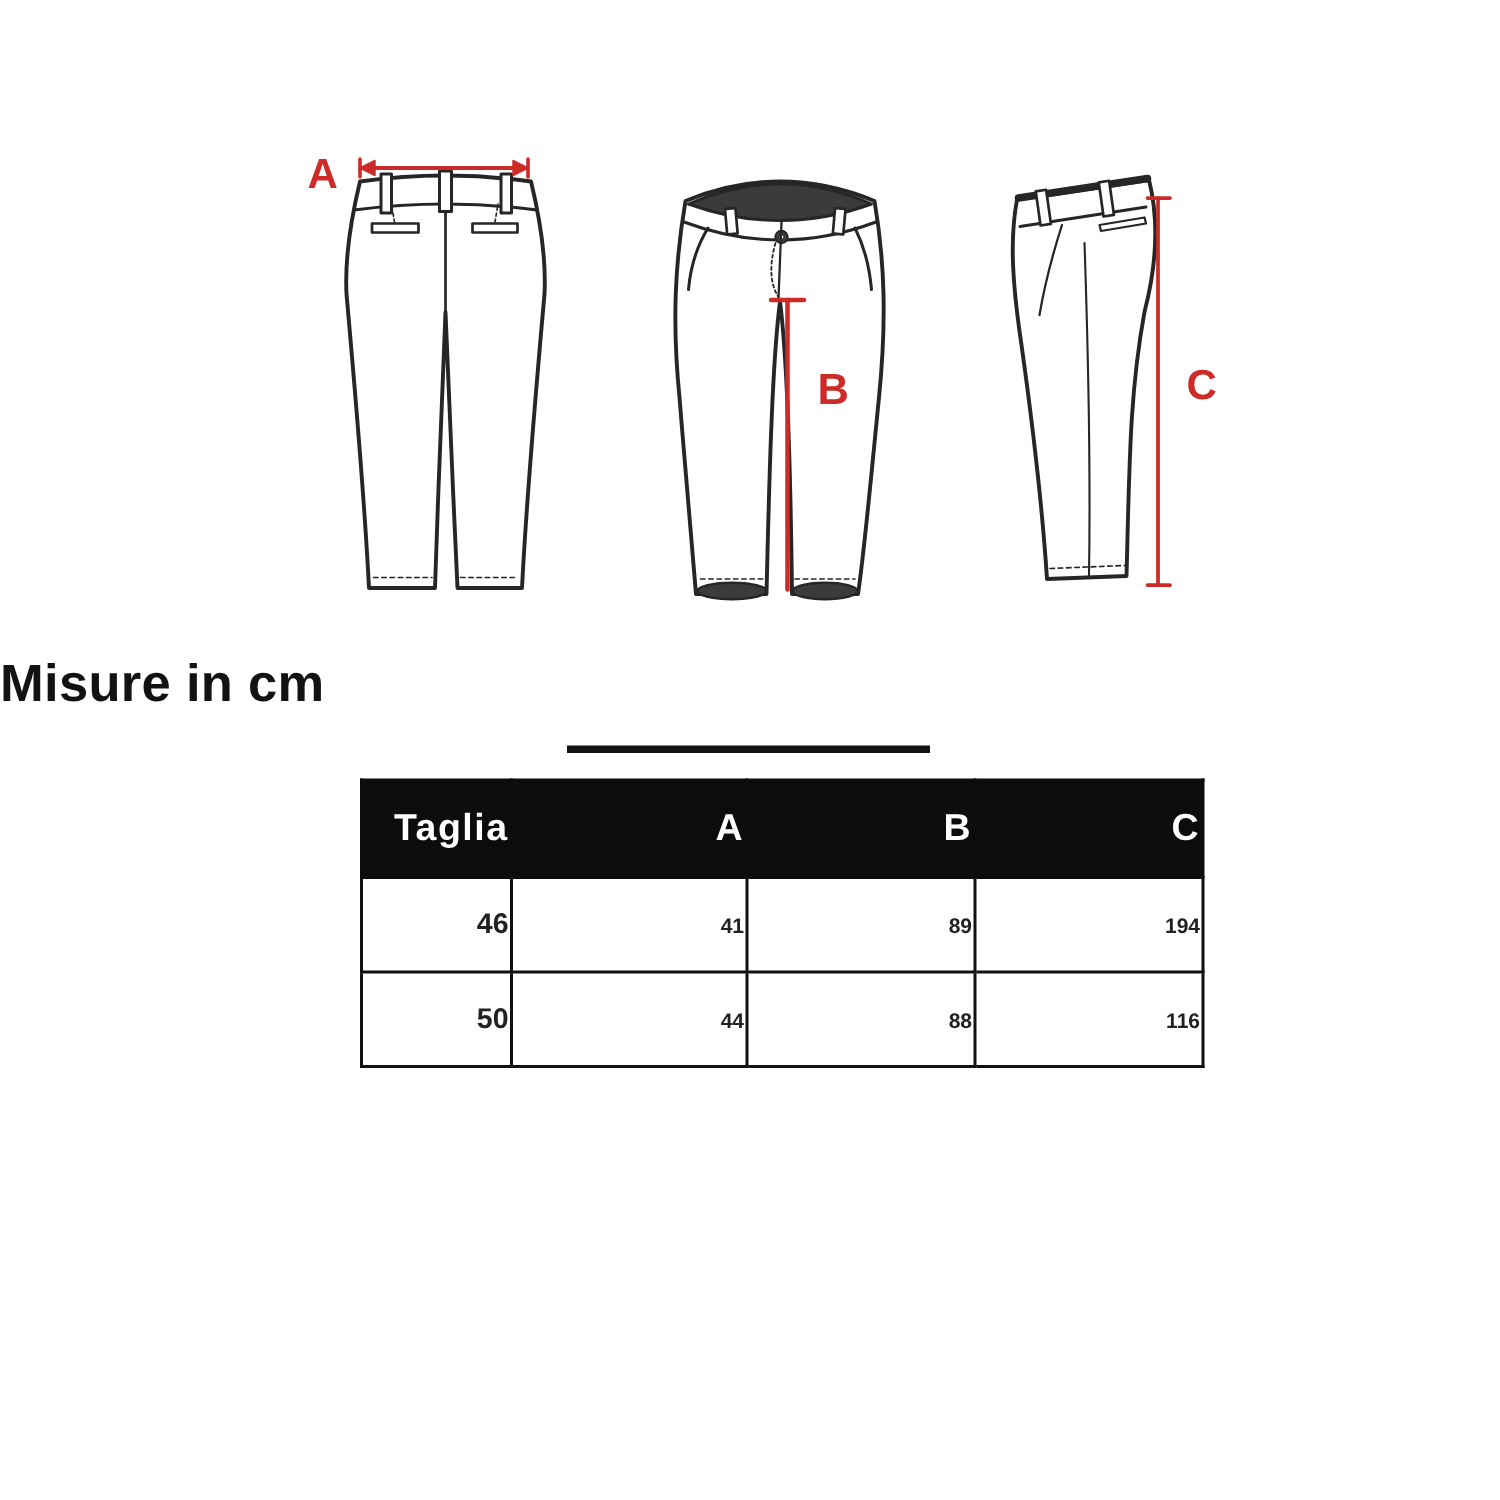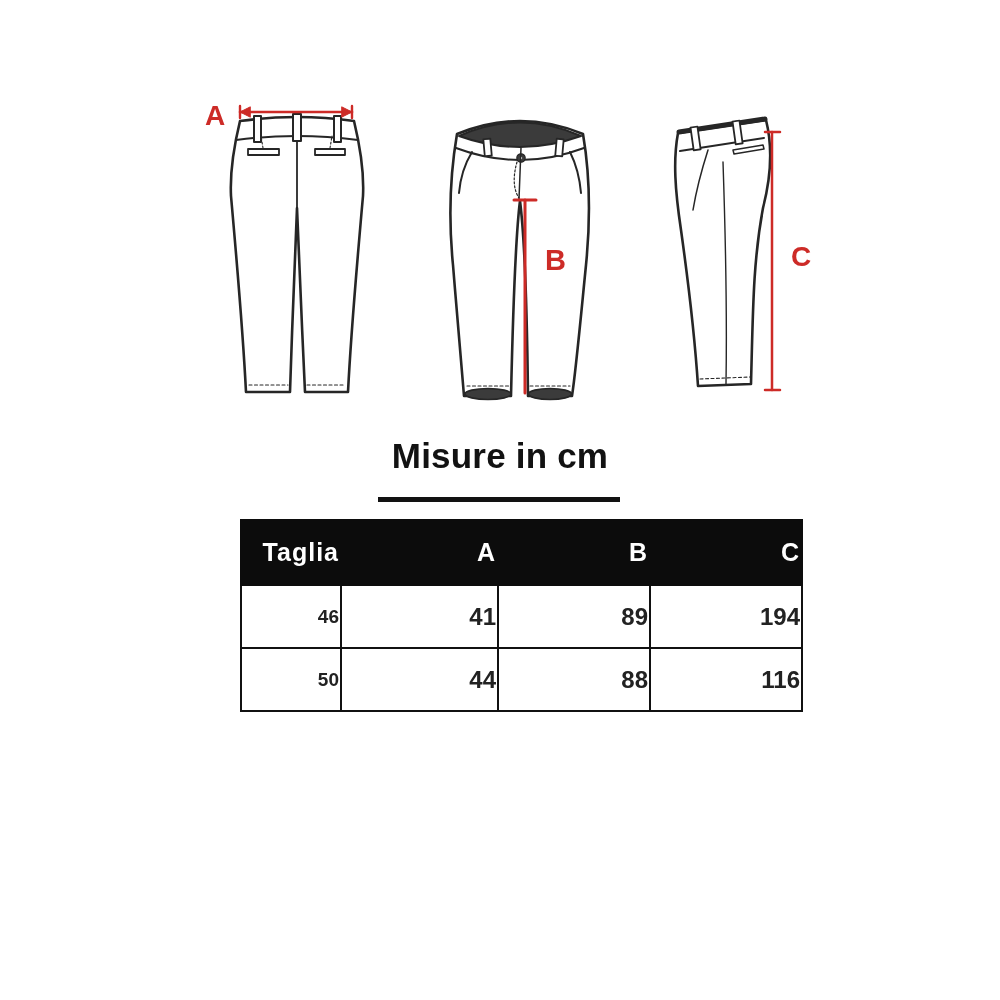--- a/index.html
+++ b/index.html
@@ -6,39 +6,39 @@
   .canvas{
     position:relative;width:1000px;height:1000px;background:#ffffff;
     font-family:"Liberation Sans","DejaVu Sans",sans-serif;overflow:hidden;
   }
   .drawing-svg{position:absolute;left:0;top:0;width:1000px;height:430px;}
   .measure-label{
     position:absolute;color:#cd2b27;font-weight:800;
     font-size:28px;line-height:1;letter-spacing:0.5px;
   }
   .page-title{
-    position:absolute;top:436px;left:0;width:1000px;text-align:center;
+    position:absolute;top:436px;left:0;width:1000px;
     font-size:35px;font-weight:800;color:#121212;letter-spacing:0.2px;
   }
   .title-underline{
     position:absolute;left:378px;top:497px;width:242px;height:5px;background:#121212;
   }
   table.size-table{
     position:absolute;left:240px;top:519px;width:561px;
     border-collapse:collapse;table-layout:fixed;background:#ffffff;
   }
   table.size-table td,table.size-table th{
     border:2.5px solid #111111;text-align:right;vertical-align:middle;
     font-weight:800;color:#222222;
   }
   table.size-table thead th{
     background:#0c0c0c;color:#ffffff;height:61px;font-size:25px;letter-spacing:1px;
     border-color:#0c0c0c;
   }
-  table.size-table tbody td{height:59px;font-size:24px;}
+  table.size-table tbody td{height:59px;font-size:14px;}
   table.size-table tbody td.size-col{font-size:19px;}
 </style>
 </head>
 <body>
 
 <div class="canvas">
 
   <svg class="drawing-svg" viewBox="0 0 1000 430" aria-hidden="true">
     <g stroke="#262626" fill="none" stroke-linecap="round" stroke-linejoin="round">
 

